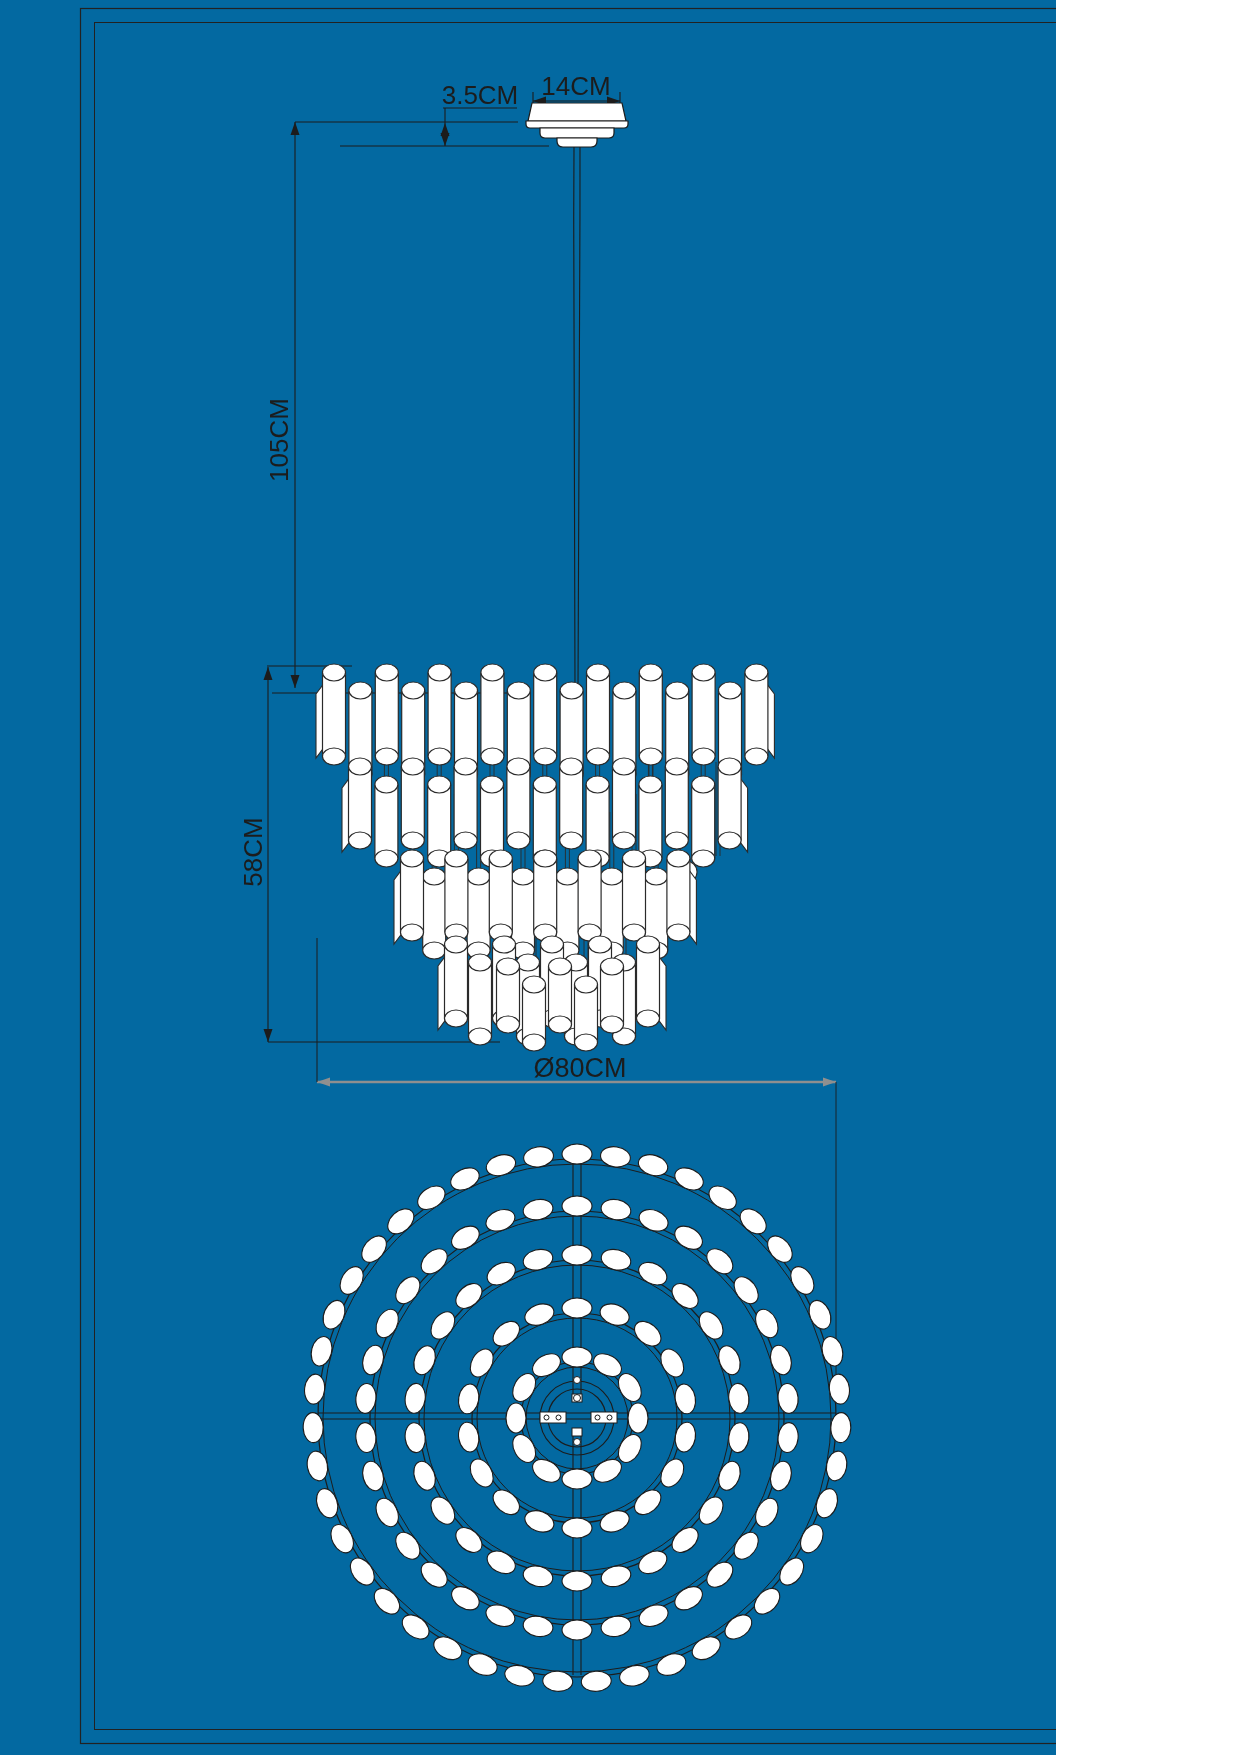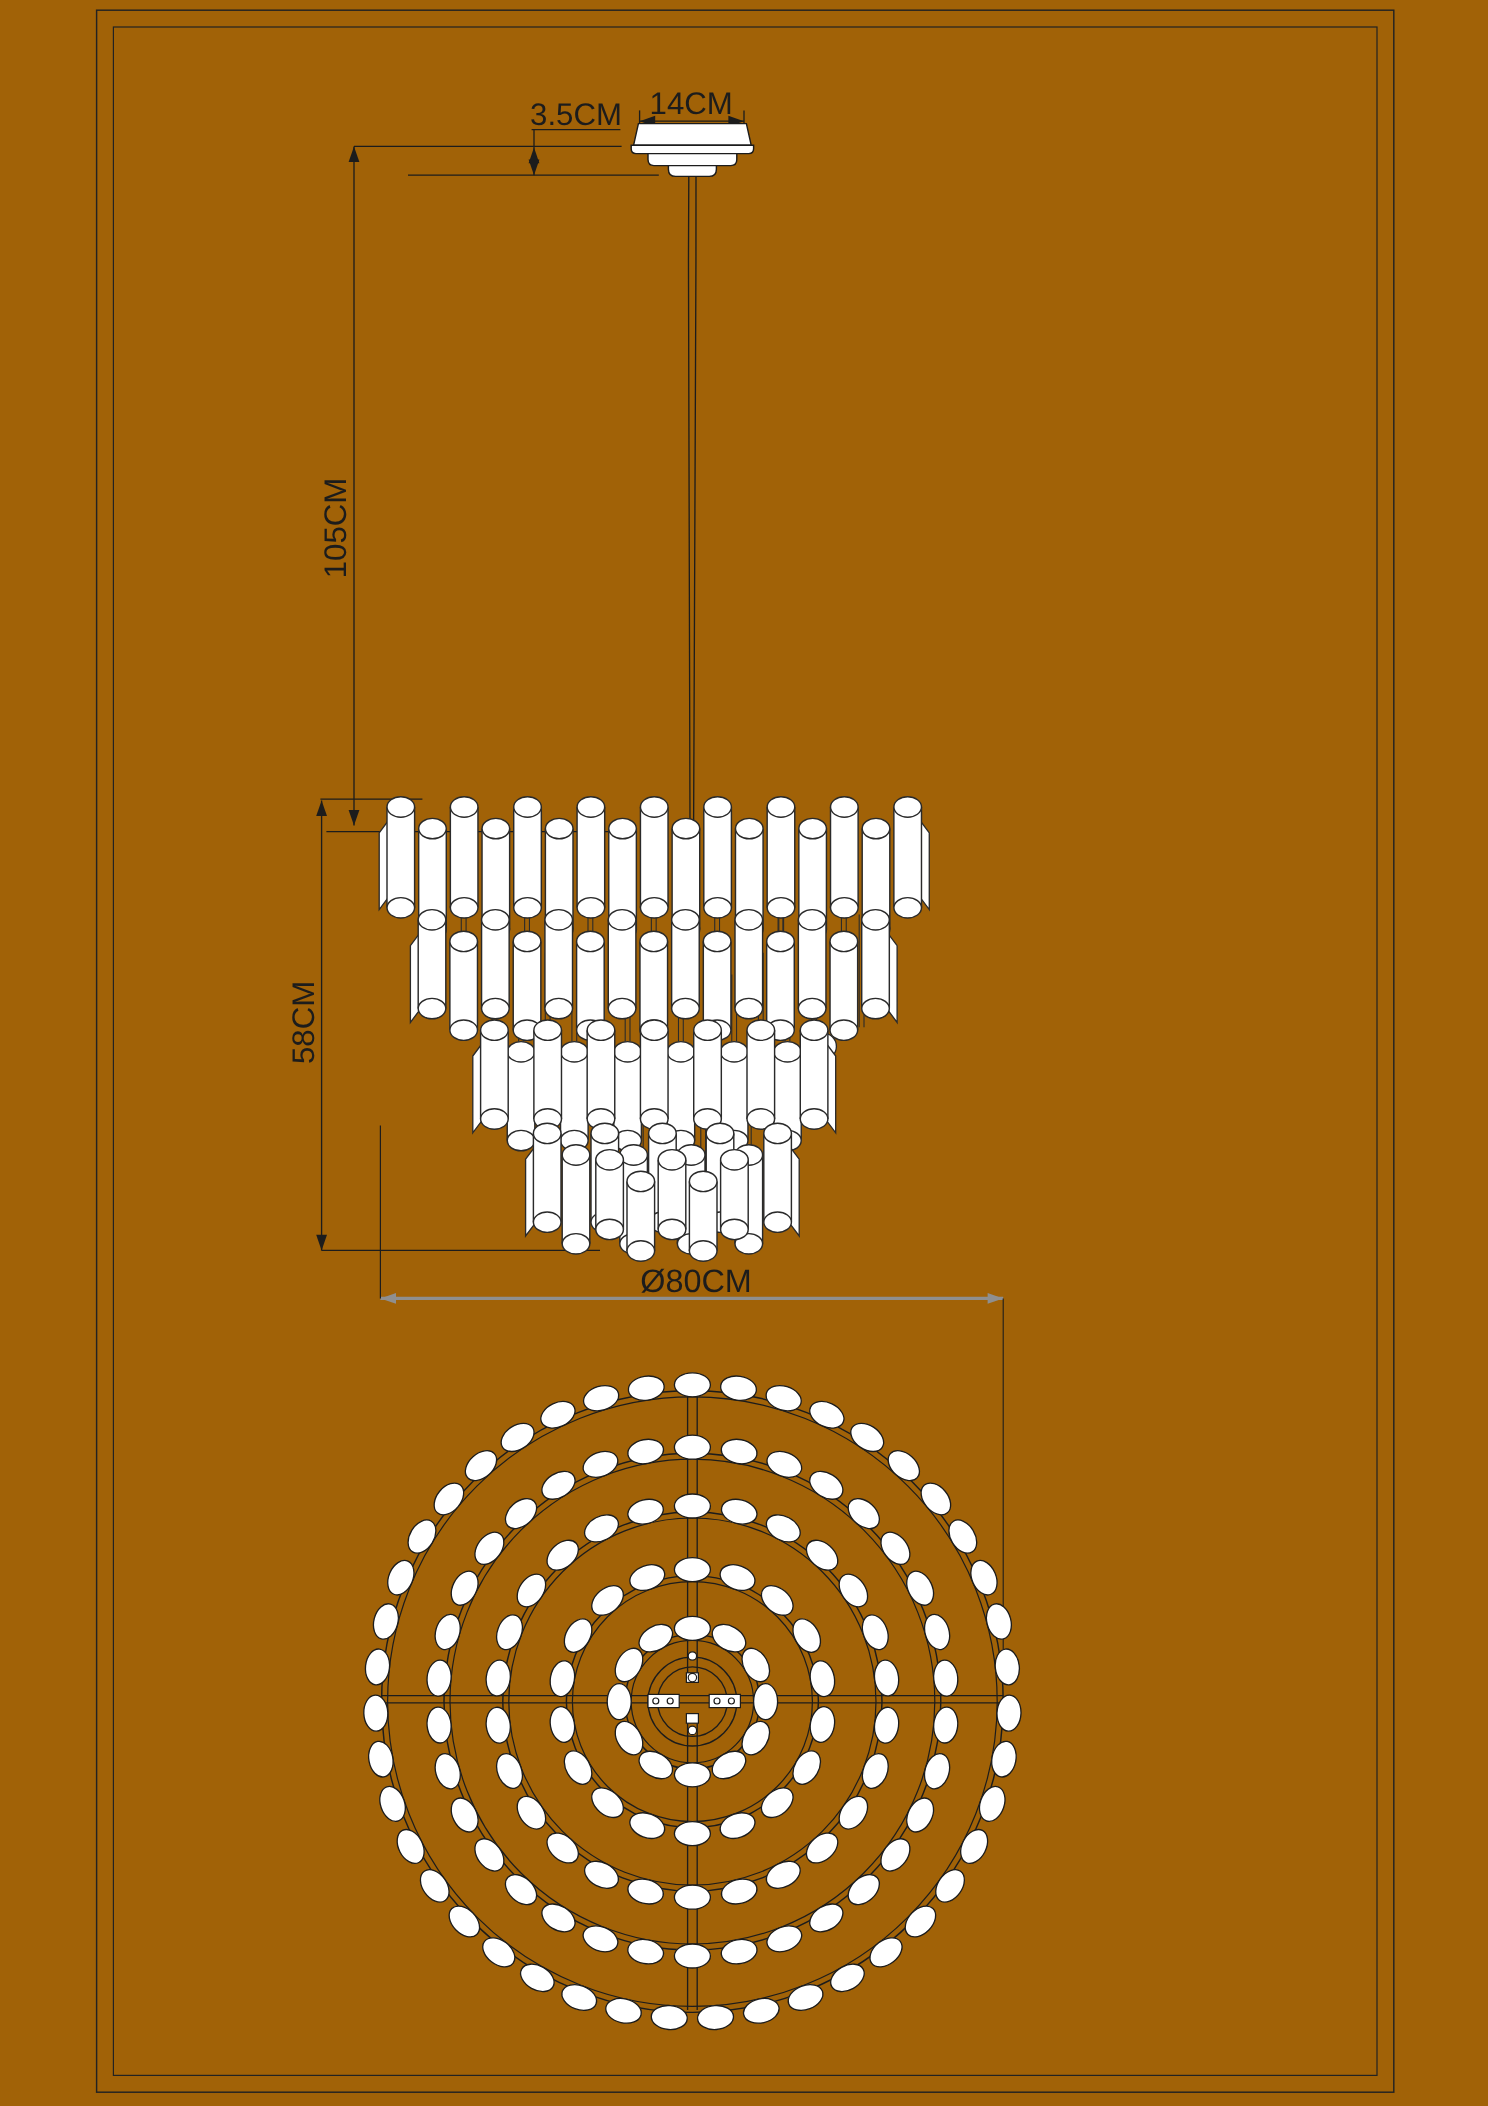--- a/index.html
+++ b/index.html
@@ -1,16 +1,16 @@
 <!DOCTYPE html>
 <html><head>
 <meta charset="utf-8">
 <style>
   html,body{margin:0;padding:0;background:#ffffff;}
-  .page{position:relative;width:1240px;height:1755px;background:#a16207;overflow:hidden;}
+  .page{position:relative;width:1056px;height:1755px;background:#0369a1;overflow:hidden;}
   svg text{font-family:"Liberation Sans",sans-serif;}
 </style>
 </head>
 <body>
 
 <div class="page">
 <svg id="drawing" width="1240" height="1755" viewBox="0 0 1240 1755">
   <g id="gframe">
         <rect x="80.5" y="8.5" width="1081" height="1735" fill="none" stroke="#222" stroke-width="1.2"></rect>
         <rect x="94.5" y="22.5" width="1053" height="1707" fill="none" stroke="#222" stroke-width="1"></rect>

